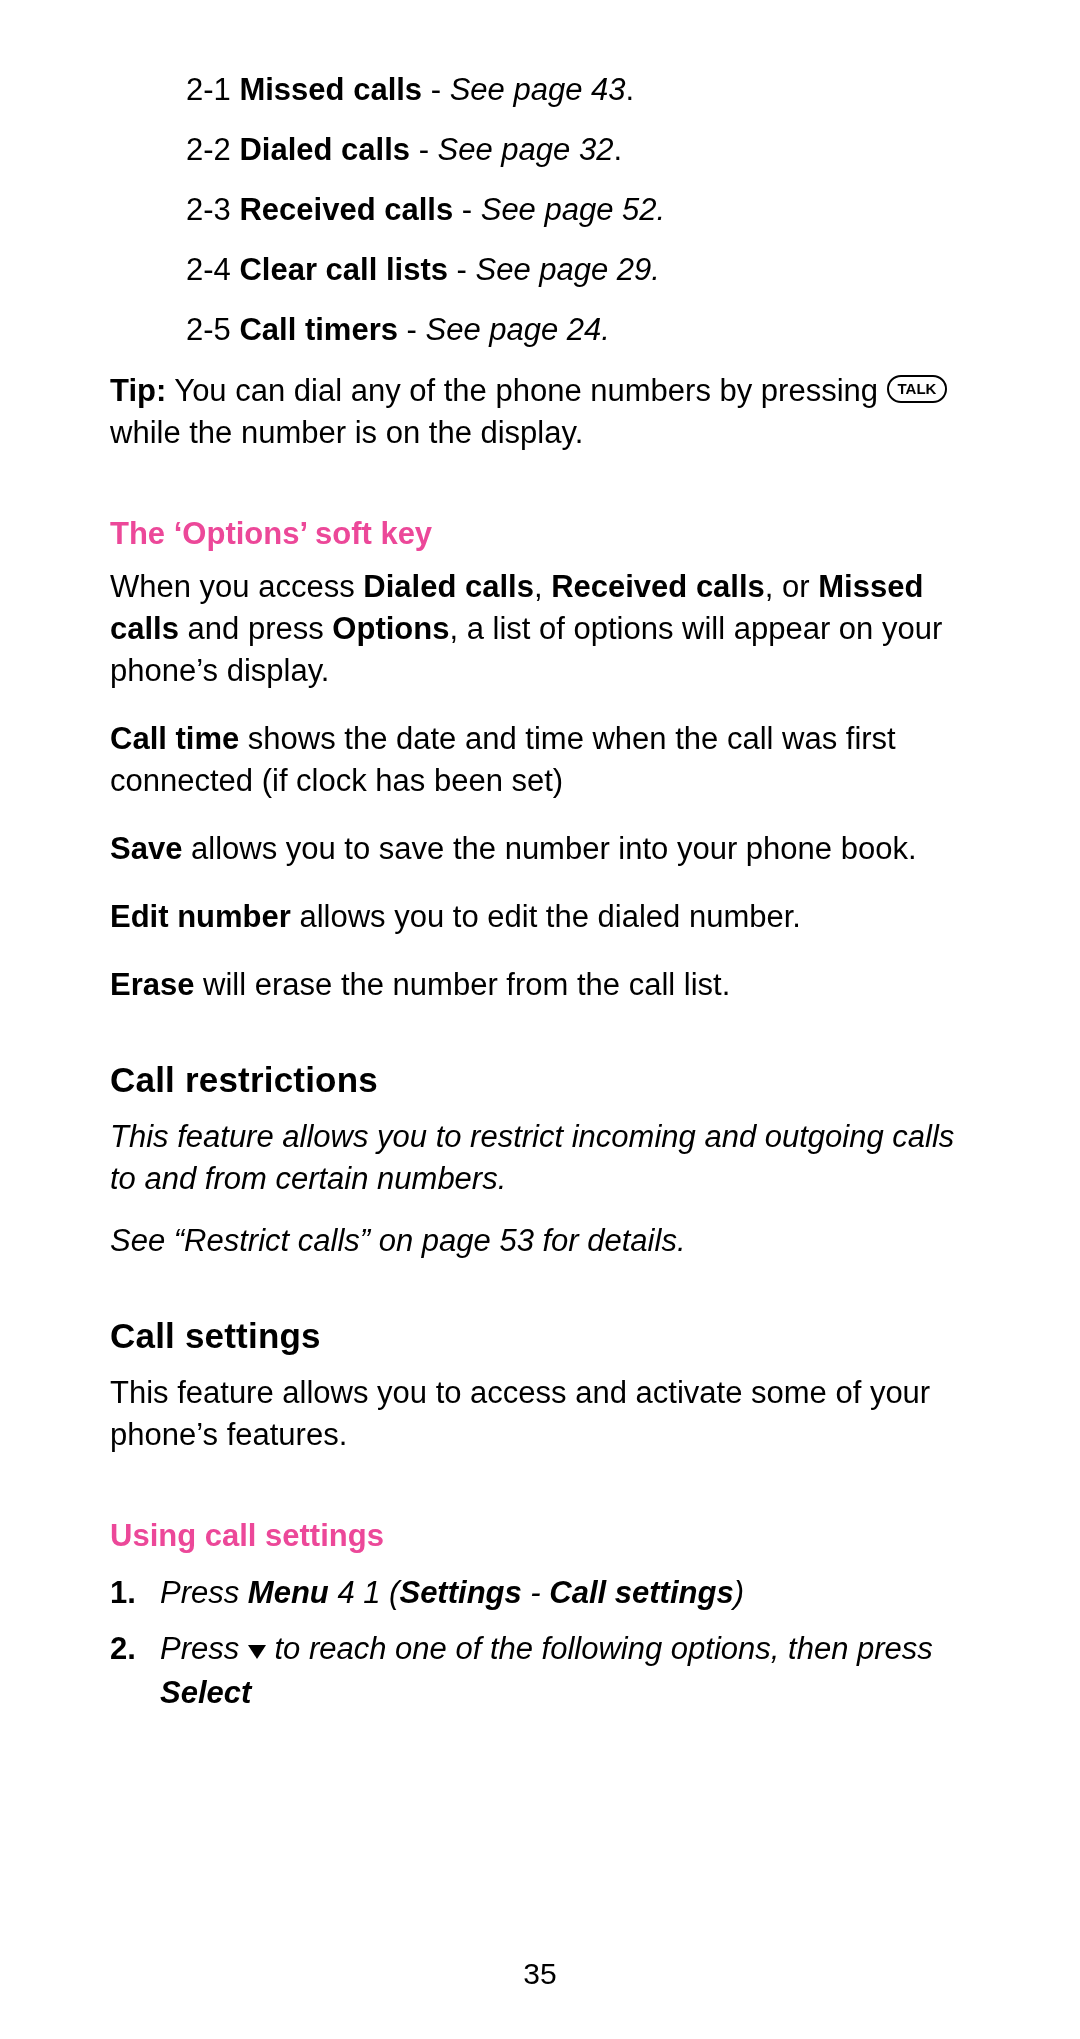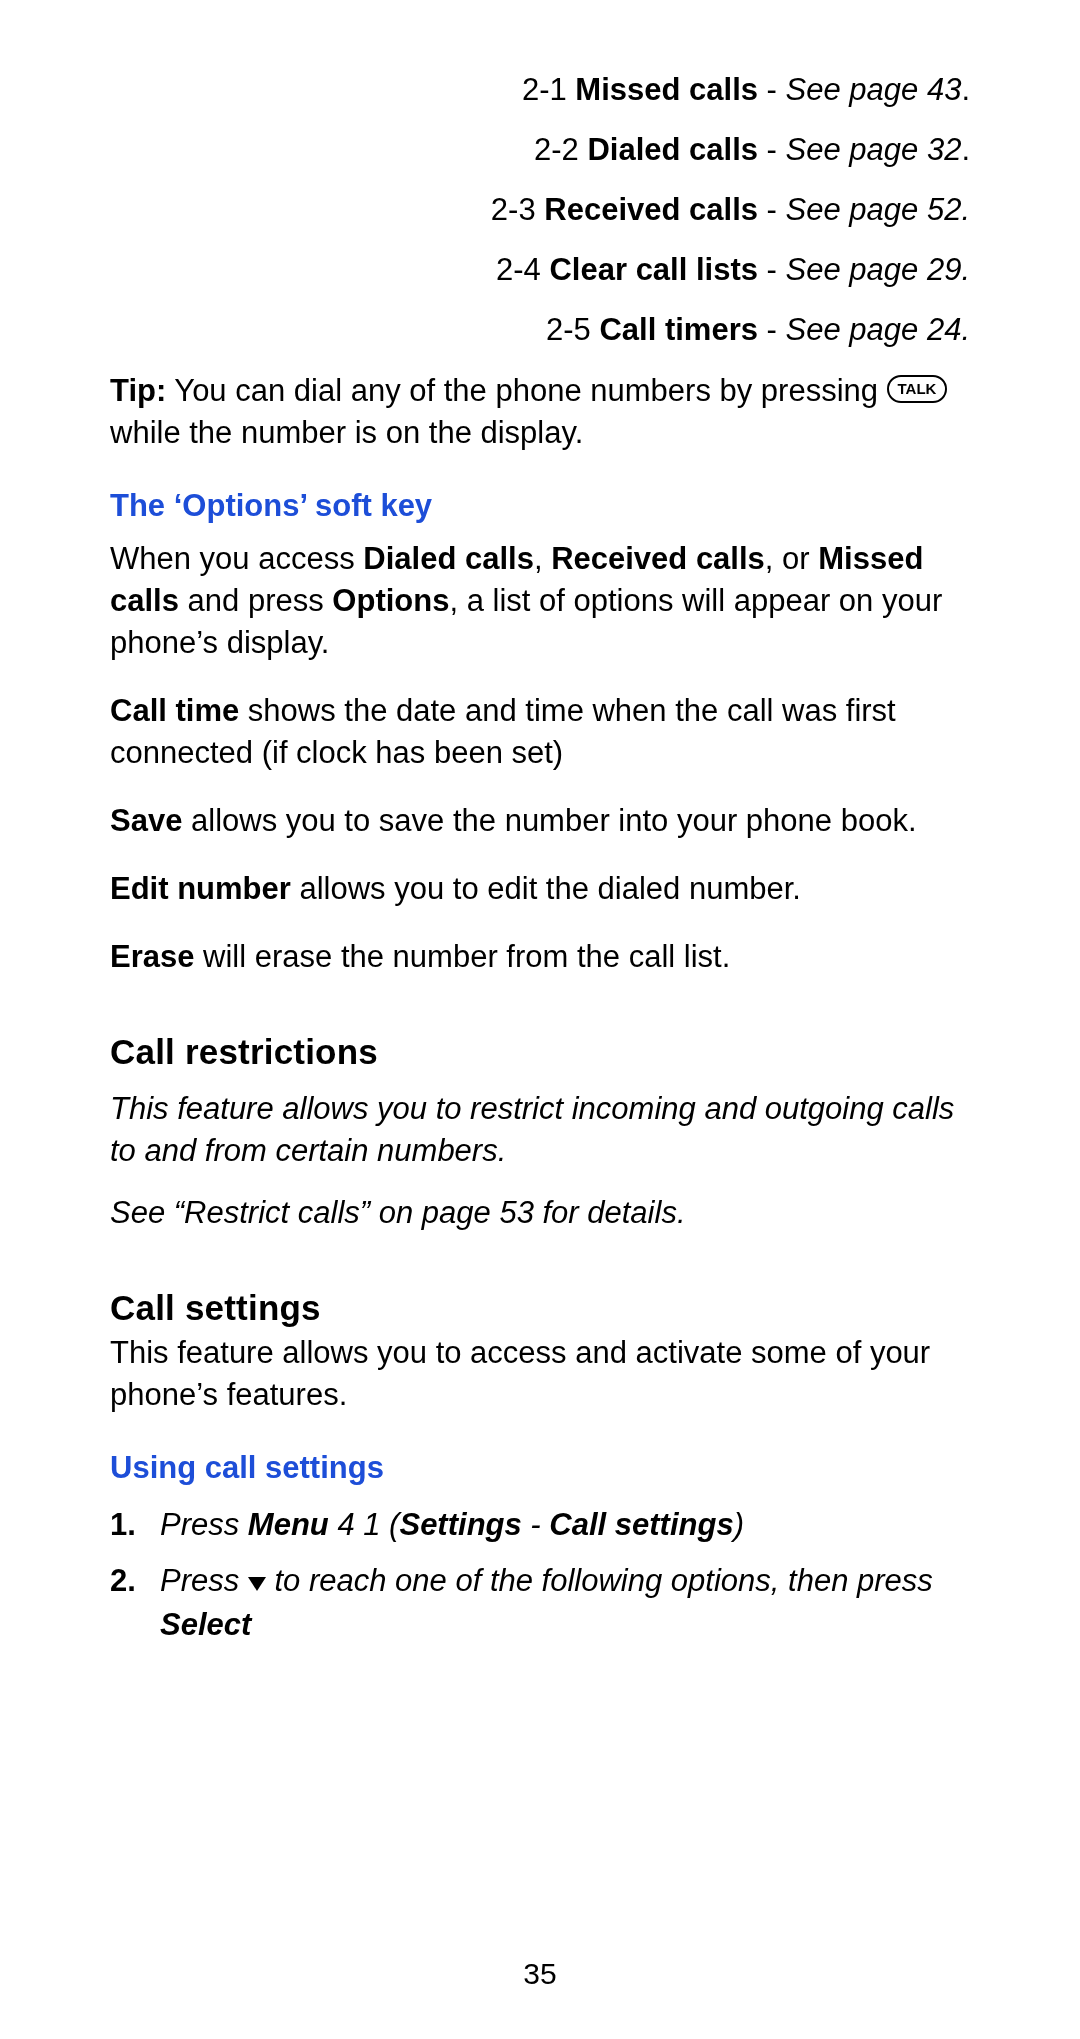--- a/index.html
+++ b/index.html
@@ -13,21 +13,20 @@
     position: relative;
     background: #ffffff;
     font-family: Arial, Helvetica, sans-serif;
     color: #000000;
     box-sizing: border-box;
     padding: 60px 110px 0 110px;
   }
   .menu-list {
     margin-left: 76px;
     margin-top: 0;
-    text-align: right;
   }
   .menu-item {
     font-size: 31px;
     line-height: 60px;
     font-family: Arial, Helvetica, sans-serif;
   }
   .menu-item .num { }
   .menu-item .title { font-weight: bold; }
   .menu-item .sep { }
   .menu-item .ref { font-style: italic; }
@@ -40,22 +39,22 @@
   .tip-block { margin-top: 10px; }
   .tip-label { font-weight: bold; }
   .talk-key {
     display: inline-block;
     vertical-align: -2px;
   }
   .talk-key svg { display: block; }
   .subhead {
     font-size: 31px;
     font-weight: bold;
-    color: #1d4ed8;
-    margin-top: 34px;
+    color: #ec4899;
+    margin-top: 62px;
     font-family: Arial, Helvetica, sans-serif;
   }
   .headline {
     font-size: 35px;
     font-weight: bold;
     font-family: Arial, Helvetica, sans-serif;
     margin-top: 54px;
     letter-spacing: 0.2px;
   }
   .bold-run { font-weight: bold; }
@@ -154,21 +153,21 @@
   </div>
   <div class="para">
     <span class="bold-run">Erase</span><span> will erase the number from the call list.</span>
   </div>
 
   <div class="headline">Call restrictions</div>
   <div class="para" style="margin-top:16px;font-style:italic;">This feature allows you to restrict incoming and outgoing calls to and from certain numbers.</div>
   <div class="italic-ref">See “Restrict calls” on page 53 for details.</div>
 
   <div class="headline">Call settings</div>
-  <div class="para" style="margin-top:4px;">This feature allows you to access and activate some of your phone’s features.</div>
+  <div class="para" style="margin-top:16px;">This feature allows you to access and activate some of your phone’s features.</div>
 
   <div class="subhead">Using call settings</div>
 
   <div class="ol">
     <div class="ol-row">
       <div class="ol-num">1.</div>
       <div class="ol-body">
         <span>Press </span><span class="bold-run">Menu</span><span> 4 1 (</span><span class="bold-run">Settings</span><span> - </span><span class="bold-run">Call settings</span><span>)</span>
       </div>
     </div>

